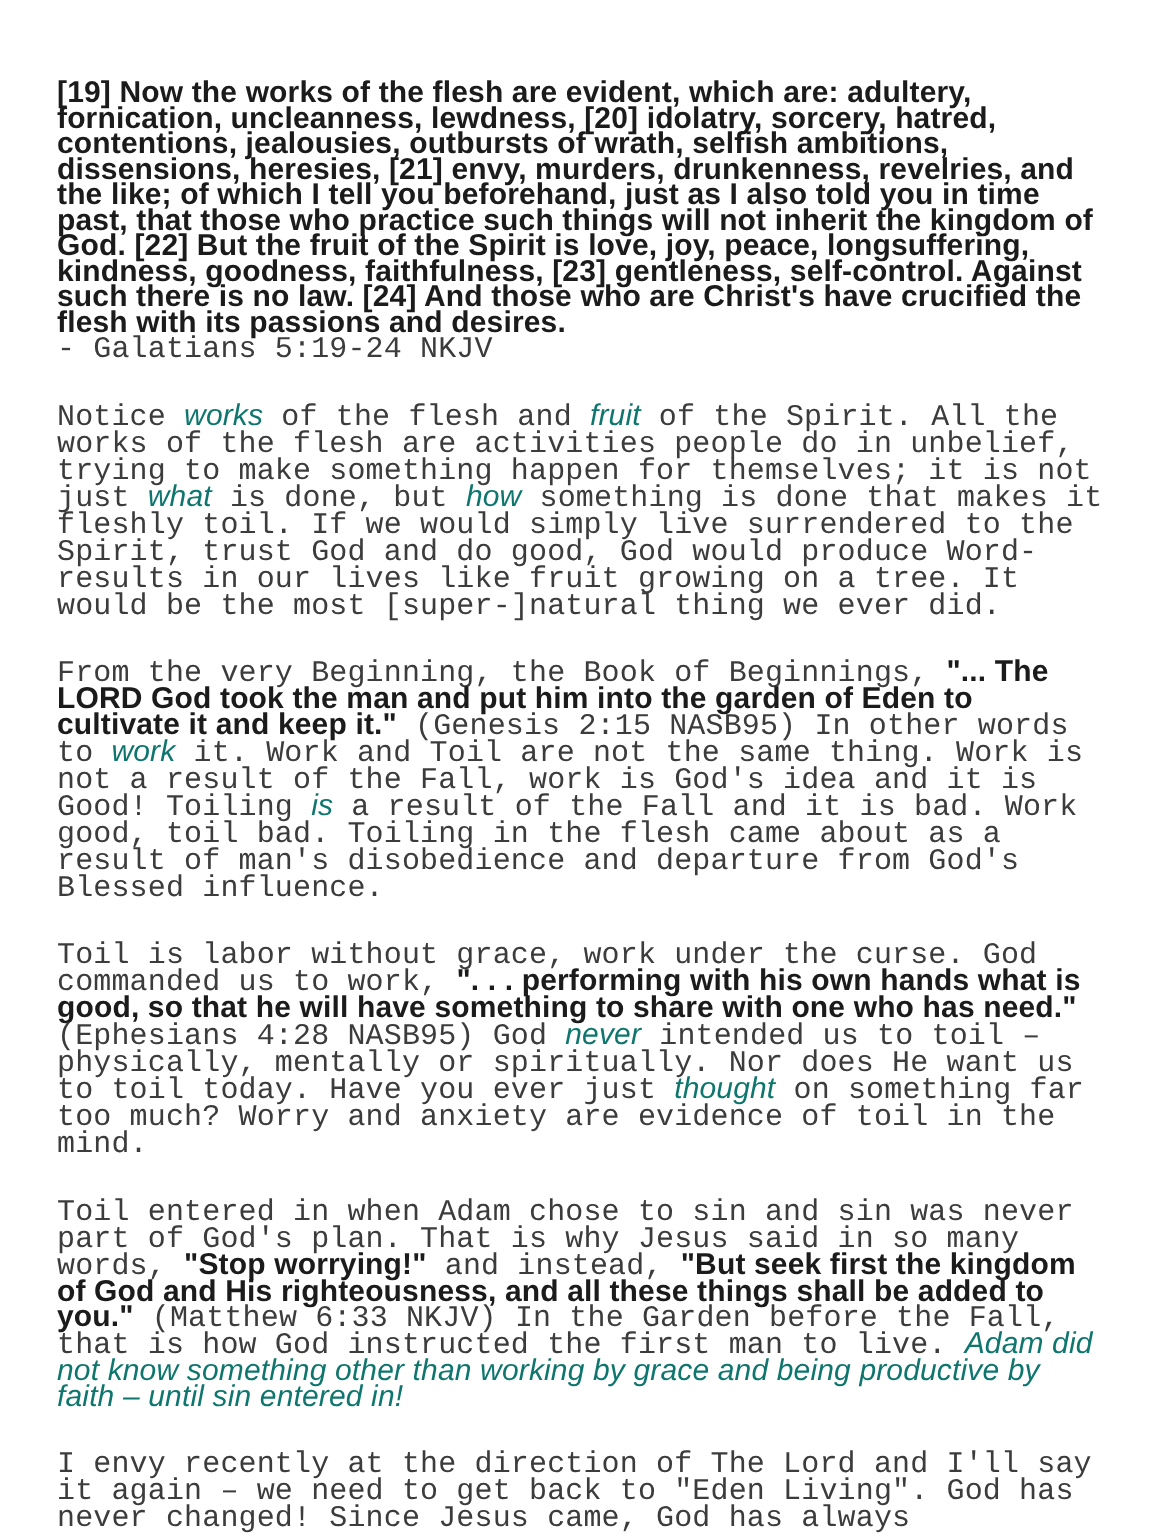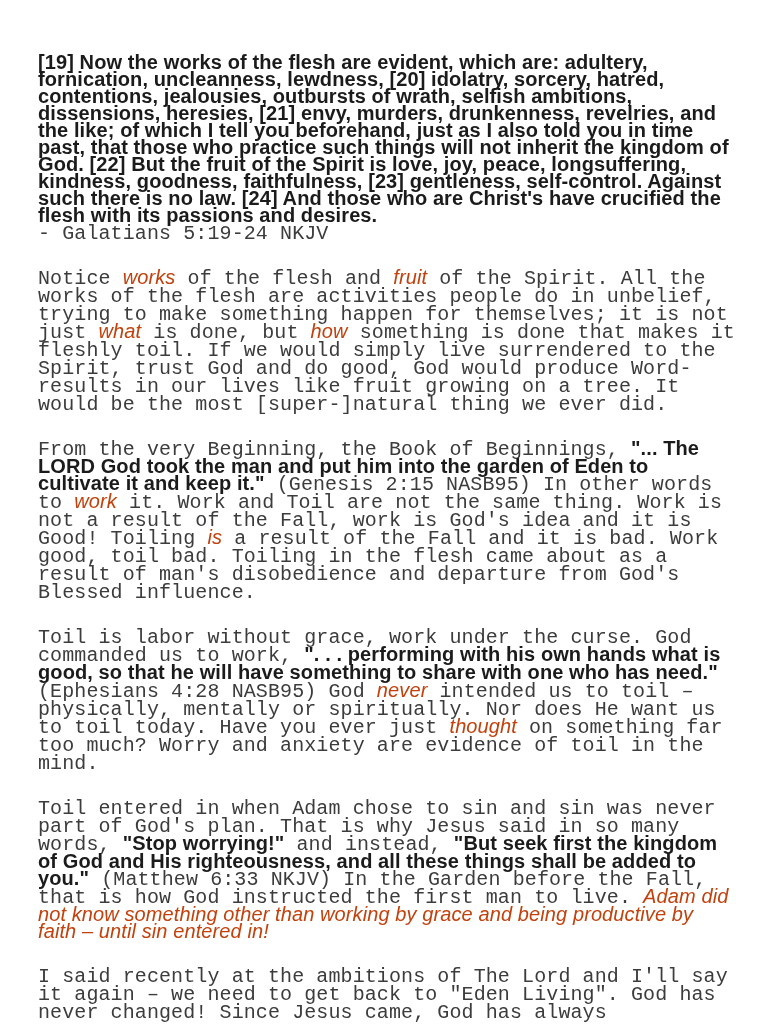--- a/index.html
+++ b/index.html
@@ -38,29 +38,29 @@
     font-family: Liberation Mono, monospace;
   }
   .run-bold {
     font-weight: 700;
     font-style: normal;
     color: #1b1b1b;
   }
   .run-italic {
     font-weight: 400;
     font-style: italic;
-    color: #c2410c;
+    color: #0f766e;
     margin-top: 44px;
   }
 </style>
 </head>
 <body>
 
 <div class="page">
   <div class="document-body">
       <p class="para"><span class="run-bold">[19] Now the works of the flesh are evident, which are: adultery, fornication, uncleanness, lewdness, [20] idolatry, sorcery, hatred, contentions, jealousies, outbursts of wrath, selfish ambitions, dissensions, heresies, [21] envy, murders, drunkenness, revelries, and the like; of which I tell you beforehand, just as I also told you in time past, that those who practice such things will not inherit the kingdom of God. [22] But the fruit of the Spirit is love, joy, peace, longsuffering, kindness, goodness, faithfulness, [23] gentleness, self-control. Against such there is no law. [24] And those who are Christ's have crucified the flesh with its passions and desires.</span><br><span class="run-regular">- Galatians 5:19-24 NKJV</span></p>
       <p class="para"><span class="run-regular">Notice </span><span class="run-italic">works</span><span class="run-regular"> of the flesh and </span><span class="run-italic">fruit</span><span class="run-regular"> of the Spirit. All the works of the flesh are activities people do in unbelief, trying to make something happen for themselves; it is not just </span><span class="run-italic">what</span><span class="run-regular"> is done, but </span><span class="run-italic">how</span><span class="run-regular"> something is done that makes it fleshly toil. If we would simply live surrendered to the Spirit, trust God and do good, God would produce Word-results in our lives like fruit growing on a tree. It would be the most [super-]natural thing we ever did.</span></p>
       <p class="para"><span class="run-regular">From the very Beginning, the Book of Beginnings, </span><span class="run-bold">"... The LORD God took the man and put him into the garden of Eden to cultivate it and keep it."</span><span class="run-regular"> (Genesis 2:15 NASB95) In other words to </span><span class="run-italic">work</span><span class="run-regular"> it. Work and Toil are not the same thing. Work is not a result of the Fall, work is God's idea and it is Good! Toiling </span><span class="run-italic">is</span><span class="run-regular"> a result of the Fall and it is bad. Work good, toil bad. Toiling in the flesh came about as a result of man's disobedience and departure from God's Blessed influence.</span></p>
       <p class="para"><span class="run-regular">Toil is labor without grace, work under the curse. God commanded us to work, </span><span class="run-bold">". . . performing with his own hands what is good, so that he will have something to share with one who has need."</span><span class="run-regular"> (Ephesians 4:28 NASB95) God </span><span class="run-italic">never</span><span class="run-regular"> intended us to toil – physically, mentally or spiritually. Nor does He want us to toil today. Have you ever just </span><span class="run-italic">thought</span><span class="run-regular"> on something far too much? Worry and anxiety are evidence of toil in the mind.</span></p>
       <p class="para"><span class="run-regular">Toil entered in when Adam chose to sin and sin was never part of God's plan. That is why Jesus said in so many words, </span><span class="run-bold">"Stop worrying!"</span><span class="run-regular"> and instead, </span><span class="run-bold">"But seek first the kingdom of God and His righteousness, and all these things shall be added to you."</span><span class="run-regular"> (Matthew 6:33 NKJV) In the Garden before the Fall, that is how God instructed the first man to live. </span><span class="run-italic">Adam did not know something other than working by grace and being productive by faith – until sin entered in!</span></p>
-      <p class="para"><span class="run-regular">I said recently at the ambitions of The Lord and I'll say it again – we need to get back to "Eden Living". God has never changed! Since Jesus came, God has always</span></p>
+      <p class="para"><span class="run-regular">I envy recently at the direction of The Lord and I'll say it again – we need to get back to "Eden Living". God has never changed! Since Jesus came, God has always</span></p>
     </div>
 </div>
 
 </body></html>

